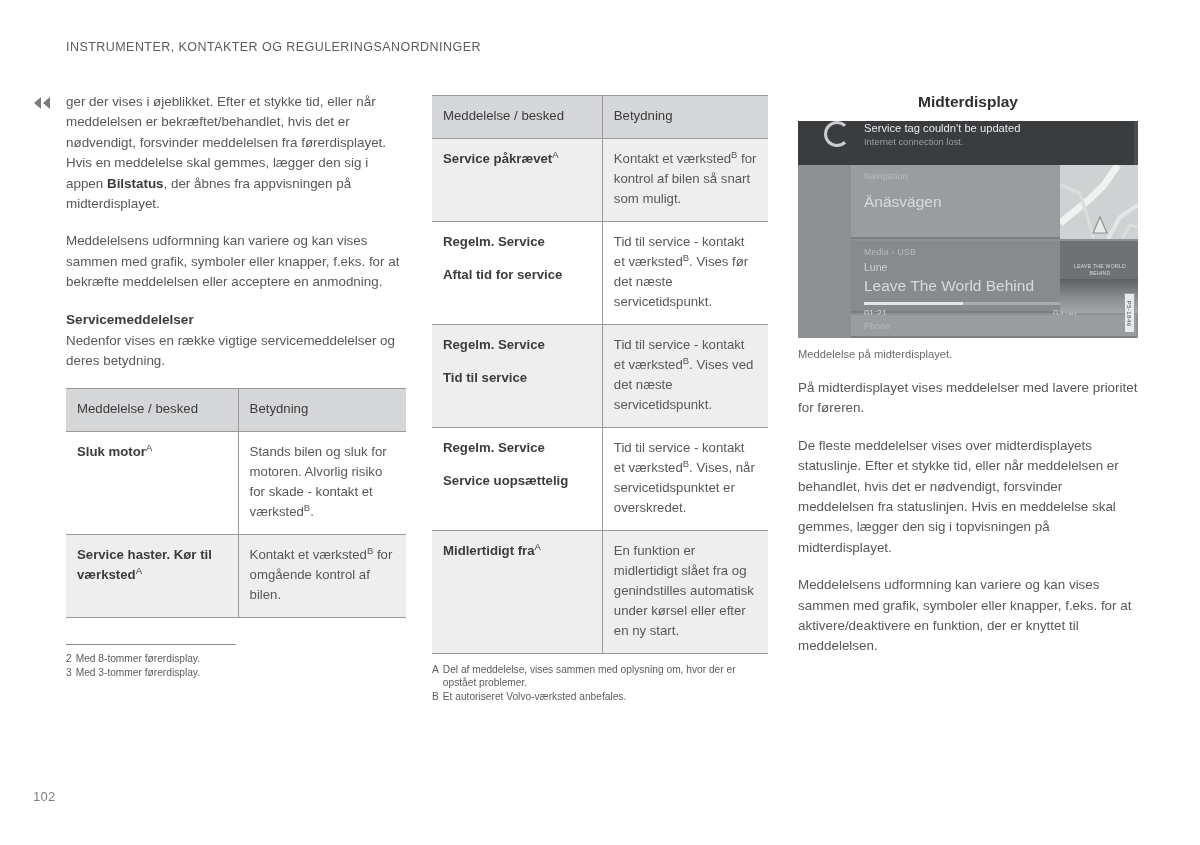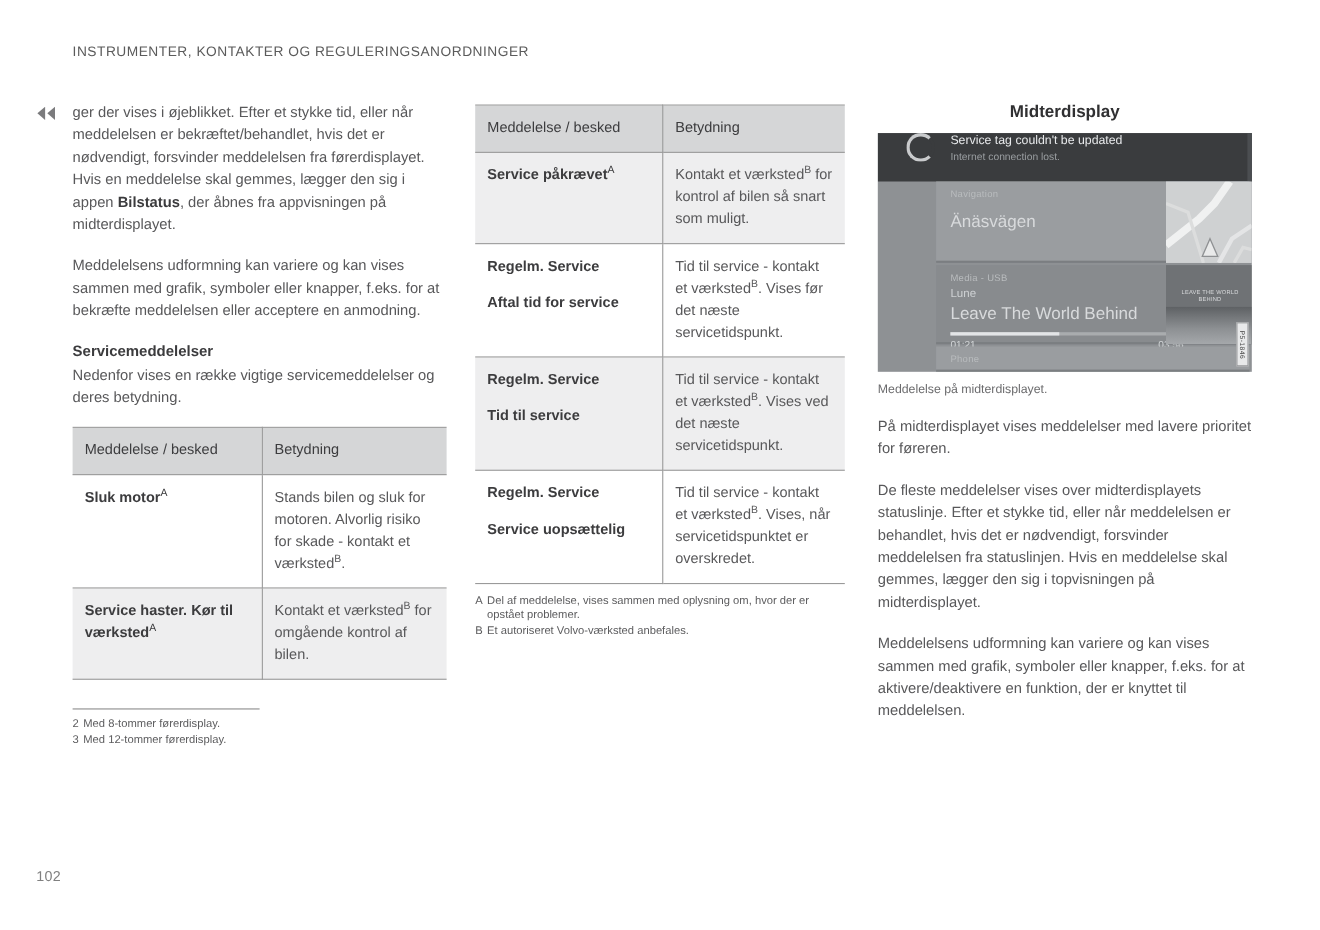--- a/index.html
+++ b/index.html
@@ -333,21 +333,21 @@
     </tbody>
   </table>
 
   <div class="pagefootnotes">
     <div class="fn">
       <span class="mark">2</span>
       <span class="txt">Med 8-tommer førerdisplay.</span>
     </div>
     <div class="fn">
       <span class="mark">3</span>
-      <span class="txt">Med 12-tommer førerdisplay.</span>
+      <span class="txt">Med 3-tommer førerdisplay.</span>
     </div>
   </div>
 </div>
 
 <div class="col col-mid">
   <table class="msgtable">
     <thead>
       <tr>
         <th class="c1">Meddelelse / besked</th>
         <th class="c2">Betydning</th>
@@ -377,20 +377,24 @@
       </tr>
 
       <tr class="plain">
         <td class="c1">
           <div>Regelm. Service</div>
           <div class="line2">Service uopsættelig</div>
         </td>
         <td class="c2"><span>Tid til service - kontakt et værksted</span><sup class="note">B</sup><span>. Vises, når servicetidspunktet er overskredet.</span></td>
       </tr>
 
+      <tr class="shade">
+        <td class="c1"><span>Midlertidigt fra</span><sup class="note">A</sup></td>
+        <td class="c2"><span>En funktion er midlertidigt slået fra og genindstilles automatisk under kørsel eller efter en ny start.</span></td>
+      </tr>
 
     </tbody>
   </table>
 
   <div class="footnotes">
     <div class="fn">
       <span class="mark">A</span>
       <span class="txt">Del af meddelelse, vises sammen med oplysning om, hvor der er opstået problemer.</span>
     </div>
     <div class="fn">

